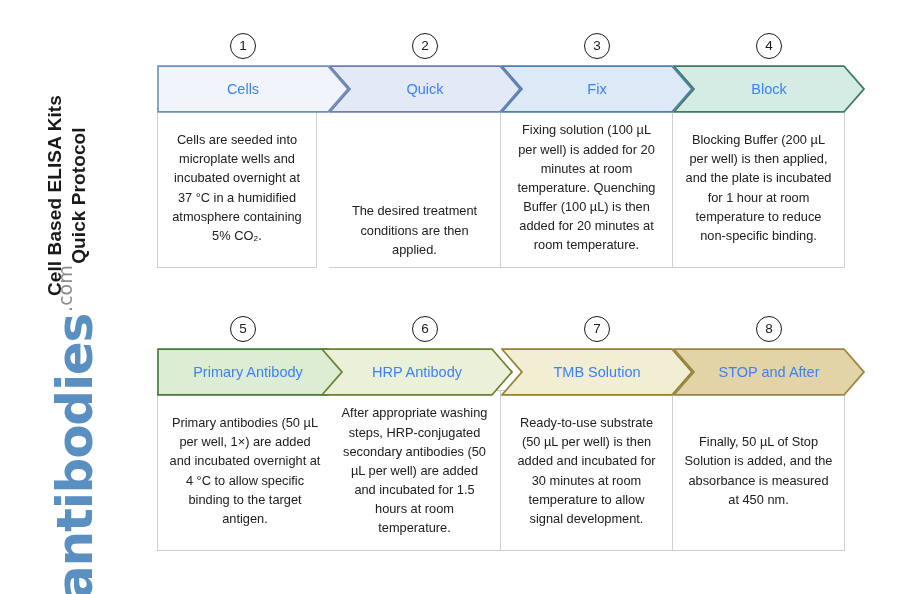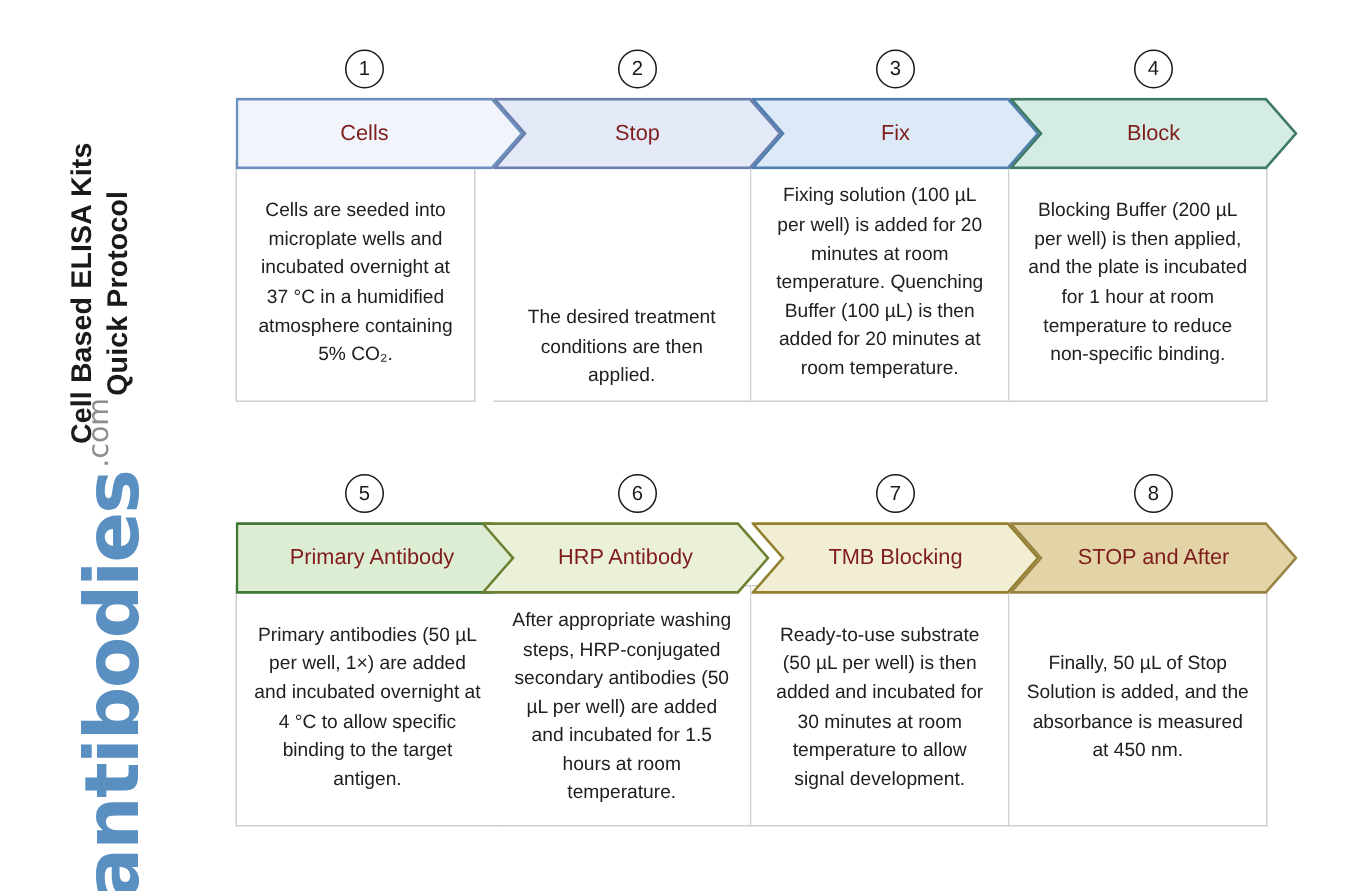--- a/index.html
+++ b/index.html
@@ -99,21 +99,21 @@
   }
   .chevron {
     position: absolute;
     top: 0;
     height: 48px;
     box-sizing: border-box;
     display: flex;
     align-items: center;
     justify-content: center;
     font-size: 14.5px;
-    color: #7f1d1d;
+    color: #3b82f6;
     text-align: center;
   }
   .chevron > span { position: relative; z-index: 2; padding: 0 6px; }
   .chevron svg {
     position: absolute;
     left: 0; top: 0;
     width: 100%;
     height: 100%;
     z-index: 1;
   }
@@ -166,21 +166,21 @@
       <div class="chevron" style="left: 0px; width: 192px;">
         <svg viewBox="0 0 192 42" preserveAspectRatio="none">
           <path d="M 1 1 L 171 1 L 191 21 L 171 41 L 1 41 Z" fill="#f1f5fb" stroke="#6b90bd" stroke-width="1.6"></path>
         </svg>
         <span style="margin-right: 20px;">Cells</span>
       </div>
       <div class="chevron" style="left: 172px; width: 192px;">
         <svg viewBox="0 0 192 42" preserveAspectRatio="none">
           <path d="M 1 1 L 171 1 L 191 21 L 171 41 L 1 41 L 21 21 Z" fill="#e3e9f7" stroke="#6b7fae" stroke-width="1.6"></path>
         </svg>
-        <span style="margin-right: 0px;">Stop</span>
+        <span style="margin-right: 0px;">Quick</span>
       </div>
       <div class="chevron" style="left: 344px; width: 192px;">
         <svg viewBox="0 0 192 42" preserveAspectRatio="none">
           <path d="M 1 1 L 171 1 L 191 21 L 171 41 L 1 41 L 21 21 Z" fill="#dce9f7" stroke="#4f7fae" stroke-width="1.6"></path>
         </svg>
         <span style="margin-right: 0px;">Fix</span>
       </div>
       <div class="chevron" style="left: 516px; width: 192px;">
         <svg viewBox="0 0 192 42" preserveAspectRatio="none">
           <path d="M 1 1 L 171 1 L 191 21 L 171 41 L 1 41 L 21 21 Z" fill="#d4ece3" stroke="#3f7a66" stroke-width="1.6"></path>
@@ -220,21 +220,21 @@
       <div class="chevron" style="left: 164px; width: 192px;">
         <svg viewBox="0 0 192 42" preserveAspectRatio="none">
           <path d="M 1 1 L 171 1 L 191 21 L 171 41 L 1 41 L 21 21 Z" fill="#ebf0d9" stroke="#6b8030" stroke-width="1.6"></path>
         </svg>
         <span style="margin-right: 0px;">HRP Antibody</span>
       </div>
       <div class="chevron" style="left: 344px; width: 192px;">
         <svg viewBox="0 0 192 42" preserveAspectRatio="none">
           <path d="M 1 1 L 171 1 L 191 21 L 171 41 L 1 41 L 21 21 Z" fill="#f2eed4" stroke="#94802f" stroke-width="1.6"></path>
         </svg>
-        <span style="margin-right: 0px;">TMB Blocking</span>
+        <span style="margin-right: 0px;">TMB Solution</span>
       </div>
       <div class="chevron" style="left: 516px; width: 192px;">
         <svg viewBox="0 0 192 42" preserveAspectRatio="none">
           <path d="M 1 1 L 171 1 L 191 21 L 171 41 L 1 41 L 21 21 Z" fill="#e3d4a8" stroke="#9a8445" stroke-width="1.6"></path>
         </svg>
         <span style="margin-right: 0px;">STOP and After</span>
       </div>
     </div>
     <div class="body-strip">
       <div class="body-cell" style="left: 0px; width: 176px;">

